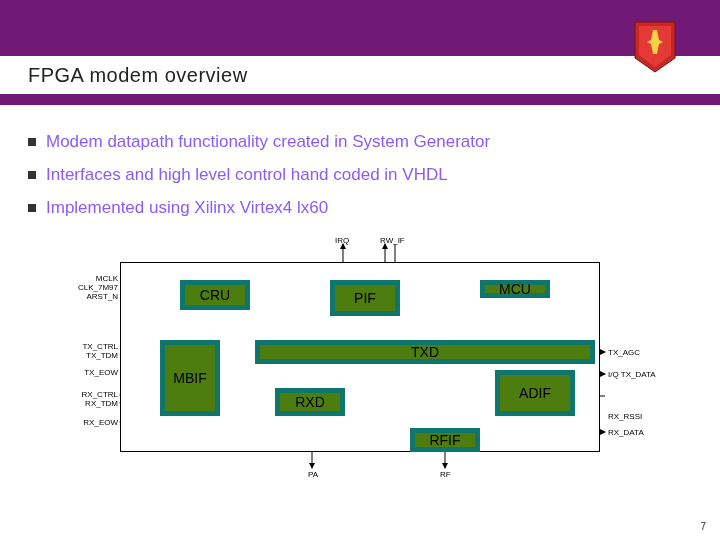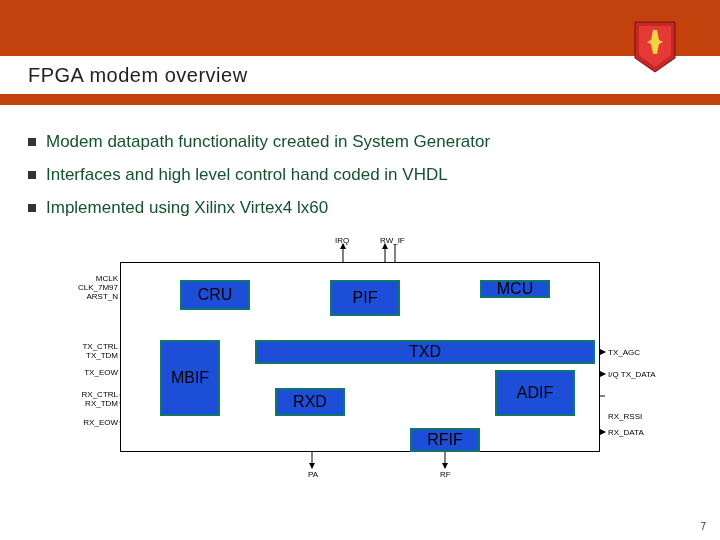--- a/index.html
+++ b/index.html
@@ -1,29 +1,29 @@
 <!DOCTYPE html>
 <html><head>
 <meta charset="utf-8">
 <style>
   * { box-sizing: border-box; margin: 0; padding: 0; }
   body { width: 720px; height: 540px; font-family: Verdana, Arial, sans-serif; background: #fff; position: relative; }
-  .header { height: 105px; background: #c2410c; position: relative; }
+  .header { height: 105px; background: #701a75; position: relative; }
   .title-strip { position: absolute; top: 56px; left: 0; right: 0; height: 38px; background: #fff; display: flex; align-items: center; padding-left: 28px; }
   .title-strip h1 { font-size: 20px; font-weight: normal; color: #222; letter-spacing: 0.5px; }
   .logo { position: absolute; top: 20px; right: 20px; display: flex; flex-direction: column; align-items: center; }
   .logo-mark { width: 44px; height: 54px; display: block; }
   .logo-text { color: #fff; font-size: 11px; letter-spacing: 2px; margin-top: 4px; font-weight: bold; }
   .content { padding: 26px 28px 0 28px; }
   .bullet { display: flex; align-items: flex-start; margin-bottom: 10px; }
   .bullet .sq { width: 8px; height: 8px; background: #333; margin-top: 7px; margin-right: 10px; flex-shrink: 0; }
-  .bullet .txt { font-size: 17px; color: #14532d; line-height: 1.35; }
+  .bullet .txt { font-size: 17px; color: #8b5cf6; line-height: 1.35; }
   .diagram { position: relative; margin: 10px auto 0; width: 640px; height: 260px; }
   .frame { position: absolute; border: 1px solid #000; background: #fff; z-index: 2; }
-  .box { position: absolute; border: 2px solid #0f766e; background: #1d4ed8; display: flex; align-items: center; justify-content: center; font-size: 16px; z-index: 3; }
+  .box { position: absolute; border: 5px solid #0f766e; background: #4d7c0f; display: flex; align-items: center; justify-content: center; font-size: 14px; z-index: 3; }
   .lbl { position: absolute; font-size: 8px; color: #000; z-index: 4; white-space: nowrap; }
   .lbl.right { text-align: left; }
   svg.wires { position: absolute; top: 0; left: 0; width: 640px; height: 260px; z-index: 1; }
   svg.wires line { stroke: #000; stroke-width: 1; }
   svg.wires polygon { fill: #000; }
   .pagenum { position: absolute; bottom: 8px; right: 14px; font-size: 10px; color: #333; }
 </style>
 </head>
 <body>
 

